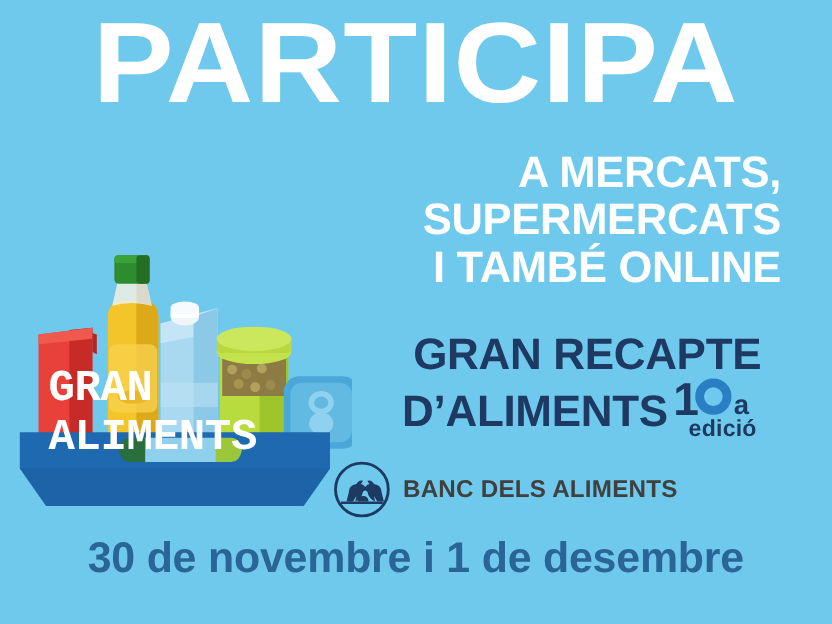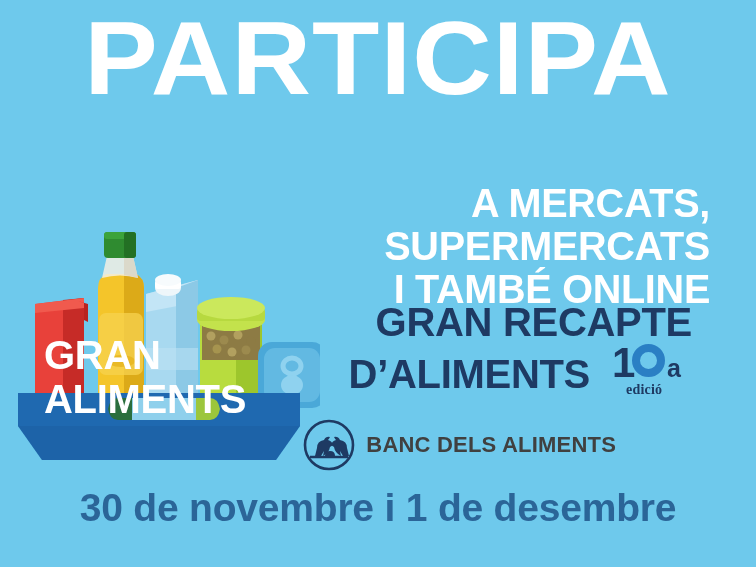--- a/index.html
+++ b/index.html
@@ -35,21 +35,20 @@
     white-space:nowrap;
   }
 
   
   #right-block {
     position:absolute;
     right:46px;
     top:136px;
     width:420px;
     text-align:right;
-    margin-top:46px;
   }
   .white-line {
     color:#ffffff;
     font-weight:bold;
     font-size:40px;
     line-height:43px;
     letter-spacing:-0.3px;
     white-space:nowrap;
     transform:scaleX(0.99);
     transform-origin:100% 50%;
@@ -66,21 +65,21 @@
     font-weight:bold;
     font-size:40px;
     line-height:44px;
     letter-spacing:-0.3px;
     white-space:nowrap;
   }
   #navy-line-2 {
     display:flex;
     align-items:flex-end;
     justify-content:flex-end;
-    gap:20px;
+    gap:3px;
   }
 
   
   #badge {
     position:relative;
     width:82px;
     height:56px;
     flex:0 0 auto;
     margin-bottom:-4px;
   }
@@ -103,26 +102,25 @@
     position:absolute;
     left:57px; top:12px;
     font-size:25px;
     font-weight:bold;
     line-height:25px;
     color:#1e3a63;
   }
   #badge-edicio {
     position:absolute;
     left:16px; top:38px;
-    font-size:14px;
+    font-size:21px;
     font-weight:bold;
     line-height:15px;
     color:#1e3a63;
     letter-spacing:0.2px;
-    font-family:Liberation Serif, serif;
   }
 
   
   #logo-row {
     position:absolute;
     right:140px;
     top:418px;
     display:flex;
     align-items:center;
     gap:10px;
@@ -163,20 +161,21 @@
   #bag-label {
     position:absolute;
     left:44px;
     top:333px;
     width:250px;
     color:#ffffff;
     font-weight:bold;
     font-size:40px;
     line-height:44px;
     letter-spacing:-0.3px;
+    font-family:Liberation Mono, monospace;
   }
 </style>
 </head>
 <body>
 
 <div id="poster">
 
   <div id="headline">PARTICIPA</div>
 
   <div id="illustration">

